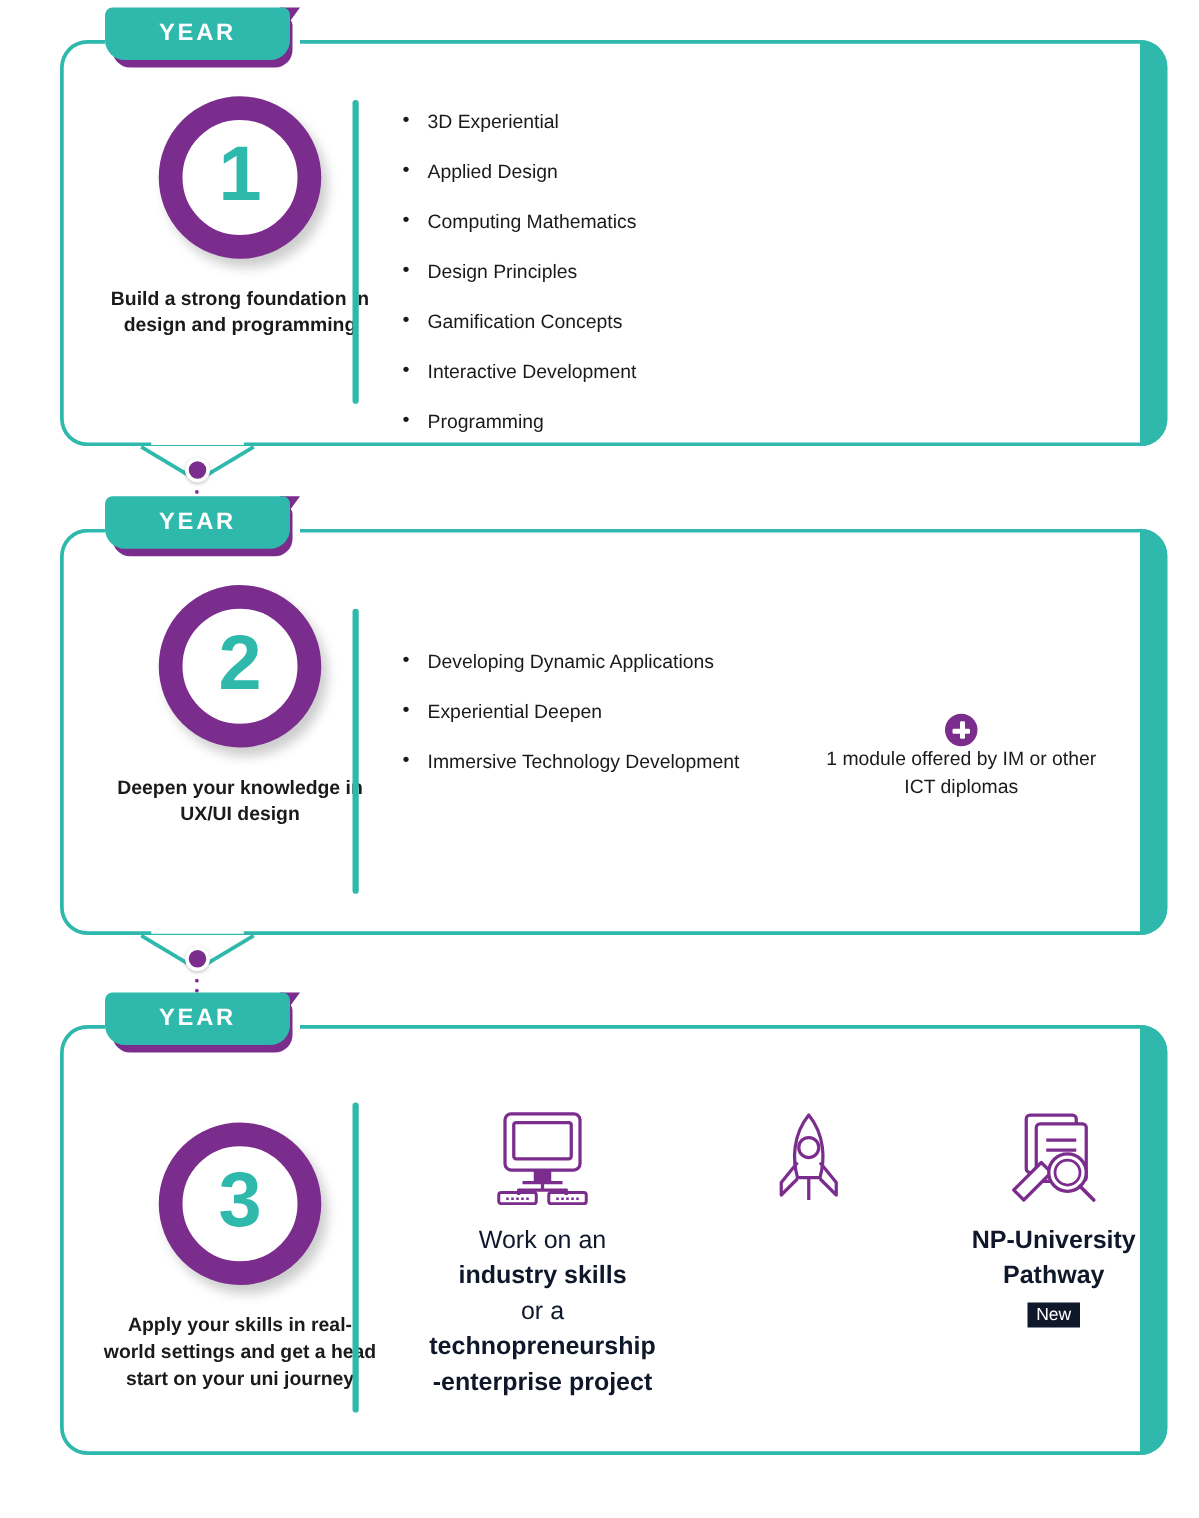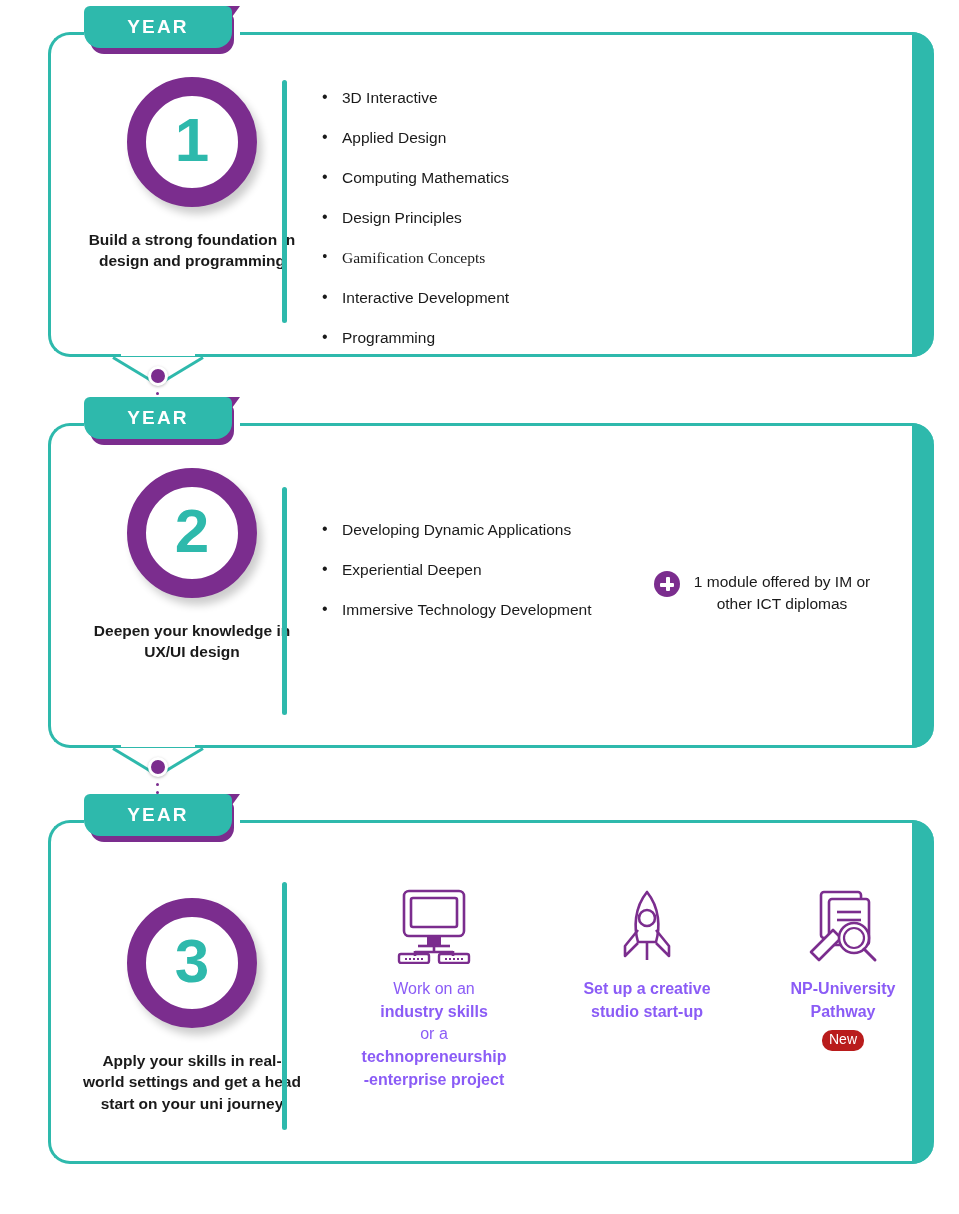--- a/index.html
+++ b/index.html
@@ -216,22 +216,23 @@
     left: 2px;
     top: -1px;
     font-size: 16px;
     color: #1a1a1a;
   }
 
   
   .addon {
     position: absolute;
     display: flex;
-    align-items: flex-start;
+    align-items: center;
     gap: 0;
+    flex-direction: column;
   }
   .plus-badge {
     width: 26px;
     height: 26px;
     border-radius: 50%;
     background: #7B2D8E;
     position: relative;
     flex: none;
   }
   .plus-badge::before,
@@ -256,34 +257,33 @@
     text-align: center;
   }
   .icon-box {
     height: 88px;
     display: flex;
     align-items: center;
     justify-content: center;
   }
   .icon-caption {
     margin-top: 8px;
-    font-size: 16px;
+    font-size: 20px;
     line-height: 1.42;
-    color: #8b5cf6;
+    color: #0f172a;
   }
   .icon-caption b { font-weight: bold; }
   .new-badge {
     display: inline-block;
     margin-top: 7px;
     padding: 2px 7px 3px;
-    background: #b91c1c;
+    background: #0f172a;
     color: #ffffff;
     font-size: 14px;
     line-height: 1.1;
-    border-radius: 10px;
   }
 </style>
 </head>
 <body>
 
 <div class="stage">
 
   <div class="year-card" style="top:32px;height:325px;">
     <div class="card-frame" style="height:325px;"></div>
     <div class="card-rightbar" style="height:325px;"></div>
@@ -300,25 +300,25 @@
     <div class="left-col" style="top:45px;">
       <div class="num-circle">
         <span class="num-text">1</span>
       </div>
       <div class="left-caption">Build a strong foundation in design and programming</div>
     </div>
 
     <div class="divider" style="left:234px;top:48px;height:243px;"></div>
 
     <ul class="bullets" style="left:272px;top:57px;">
-      <li style="margin-bottom:22px;">3D Interactive</li>
+      <li style="margin-bottom:22px;">3D Experiential</li>
       <li style="margin-bottom:22px;">Applied Design</li>
       <li style="margin-bottom:22px;">Computing Mathematics</li>
       <li style="margin-bottom:22px;">Design Principles</li>
-      <li style="margin-bottom:22px;font-family:Liberation Serif, serif;">Gamification Concepts</li>
+      <li style="margin-bottom:22px;">Gamification Concepts</li>
       <li style="margin-bottom:22px;">Interactive Development</li>
       <li>Programming</li>
     </ul>
   </div>
 
   <div class="v-notch" style="left:103px;top:356px;">
     <div class="leg left"></div>
     <div class="leg right"></div>
     <div class="notch-mask"></div>
   </div>
@@ -422,21 +422,20 @@
     <div class="icon-item" style="left:500px;top:62px;width:198px;">
       <div class="icon-box">
         <svg width="62" height="76" viewBox="0 0 62 76" fill="none">
           <path d="M31 4 C18 20 18 40 22 54 L40 54 C44 40 44 20 31 4 Z" stroke="#7B2D8E" stroke-width="2.6" stroke-linejoin="round"></path>
           <circle cx="31" cy="30" r="8" stroke="#7B2D8E" stroke-width="2.6"></circle>
           <path d="M22 42 L9 58 L9 68 L22 55" stroke="#7B2D8E" stroke-width="2.6" stroke-linejoin="round"></path>
           <path d="M40 42 L53 58 L53 68 L40 55" stroke="#7B2D8E" stroke-width="2.6" stroke-linejoin="round"></path>
           <line x1="31" y1="55" x2="31" y2="72" stroke="#7B2D8E" stroke-width="2.6"></line>
         </svg>
       </div>
-      <div class="icon-caption"><b>Set up a creative<br>studio start-up</b></div>
     </div>
 
     <div class="icon-item" style="left:700px;top:62px;width:190px;">
       <div class="icon-box">
         <svg width="80" height="76" viewBox="0 0 80 76" fill="none">
           <rect x="18" y="4" width="40" height="46" rx="3" stroke="#7B2D8E" stroke-width="2.6"></rect>
           <rect x="26" y="11" width="40" height="46" rx="3" fill="#ffffff" stroke="#7B2D8E" stroke-width="2.6"></rect>
           <line x1="34" y1="24" x2="58" y2="24" stroke="#7B2D8E" stroke-width="2.6"></line>
           <line x1="34" y1="32" x2="58" y2="32" stroke="#7B2D8E" stroke-width="2.6"></line>
           <path d="M8 64 L30 42 L38 50 L16 72 Z" fill="#ffffff" stroke="#7B2D8E" stroke-width="2.6" stroke-linejoin="round"></path>

